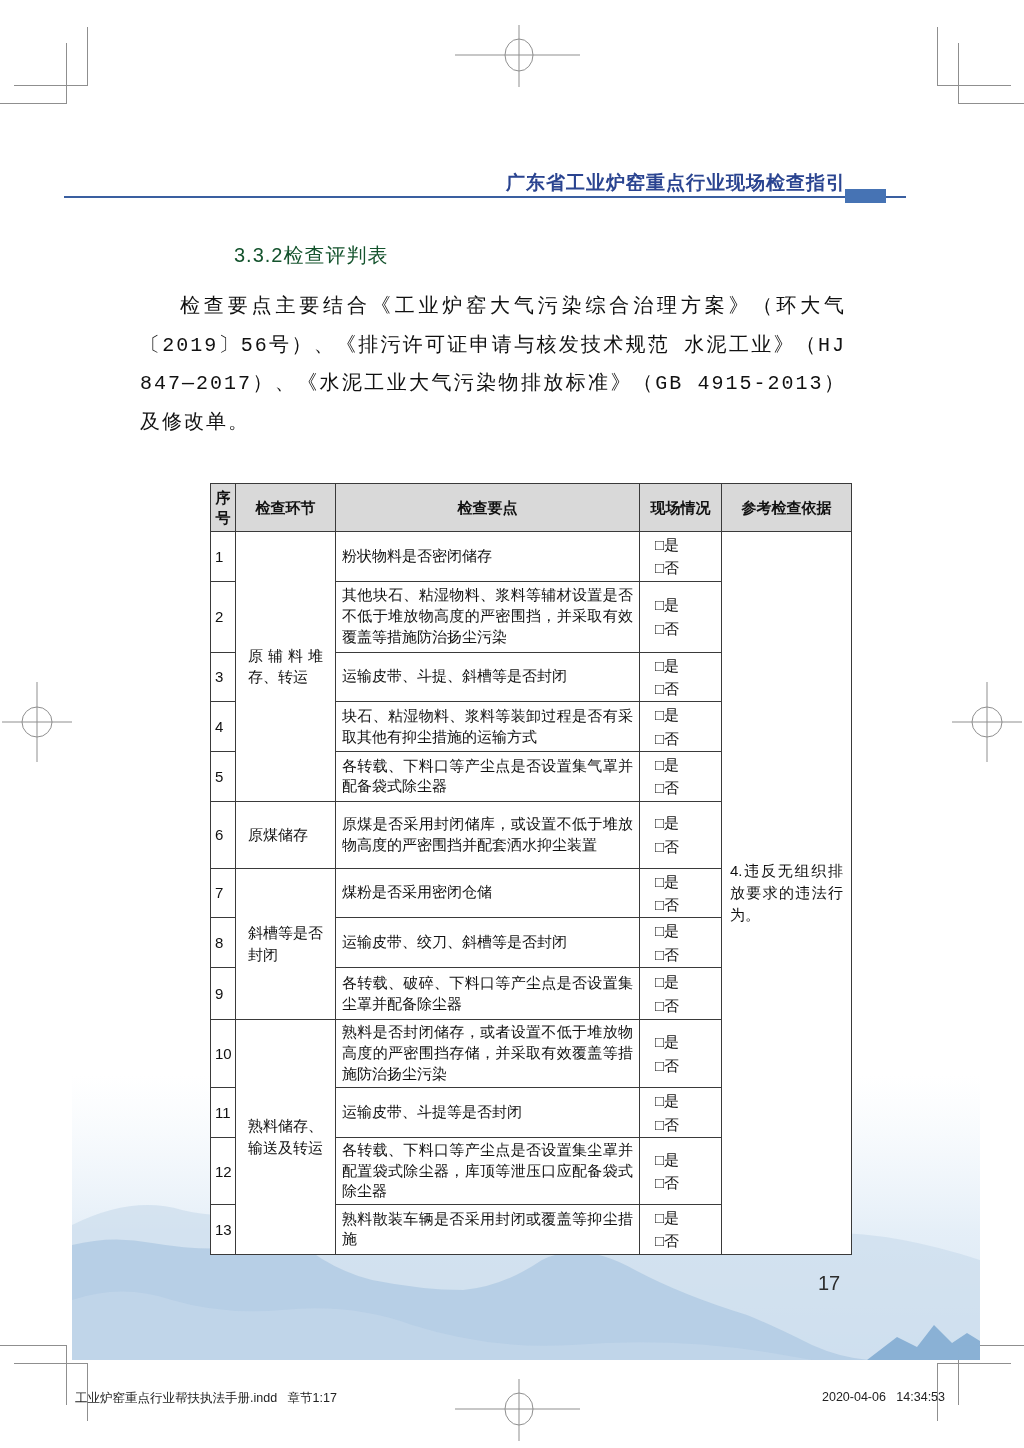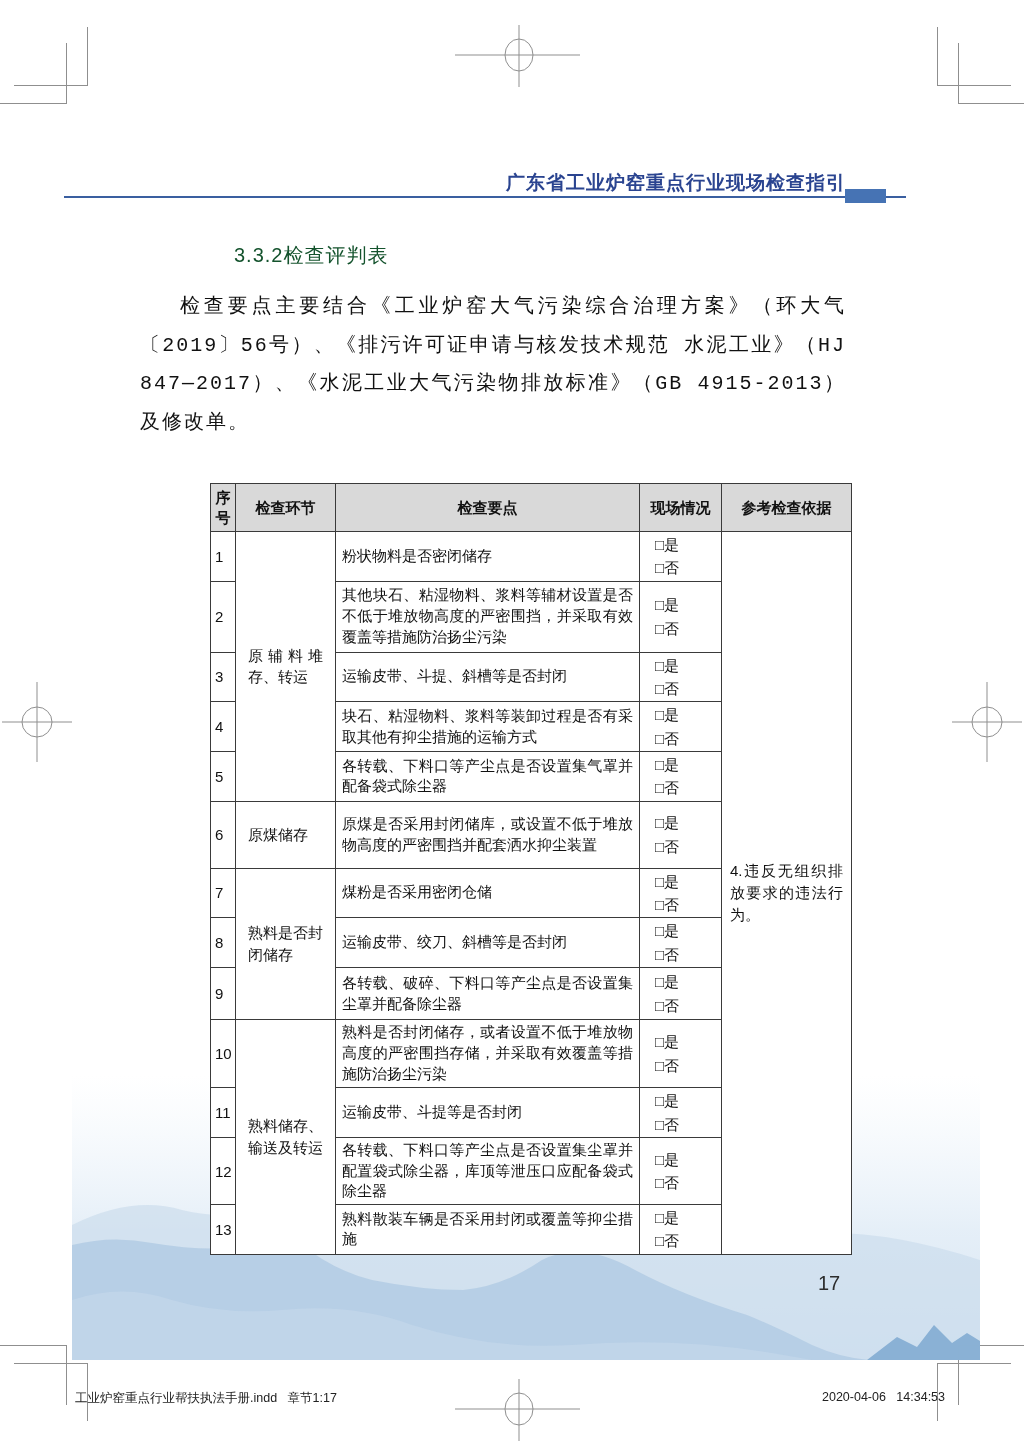--- a/index.html
+++ b/index.html
@@ -197,21 +197,21 @@
         <td class="num">6</td>
         <td class="group">原煤储存</td>
         <td class="point">原煤是否采用封闭储库，或设置不低于堆放物高度的严密围挡并配套洒水抑尘装置</td>
         <td class="situation">
           <div>□是</div>
           <div>□否</div>
         </td>
       </tr>
       <tr style="height:46px;">
         <td class="num">7</td>
-        <td class="group" rowspan="3">熟料是否封闭储存</td>
+        <td class="group" rowspan="3">斜槽等是否封闭</td>
         <td class="point">煤粉是否采用密闭仓储</td>
         <td class="situation">
           <div>□是</div>
           <div>□否</div>
         </td>
       </tr>
       <tr style="height:50px;">
         <td class="num">8</td>
         <td class="point">运输皮带、绞刀、斜槽等是否封闭</td>
         <td class="situation">

